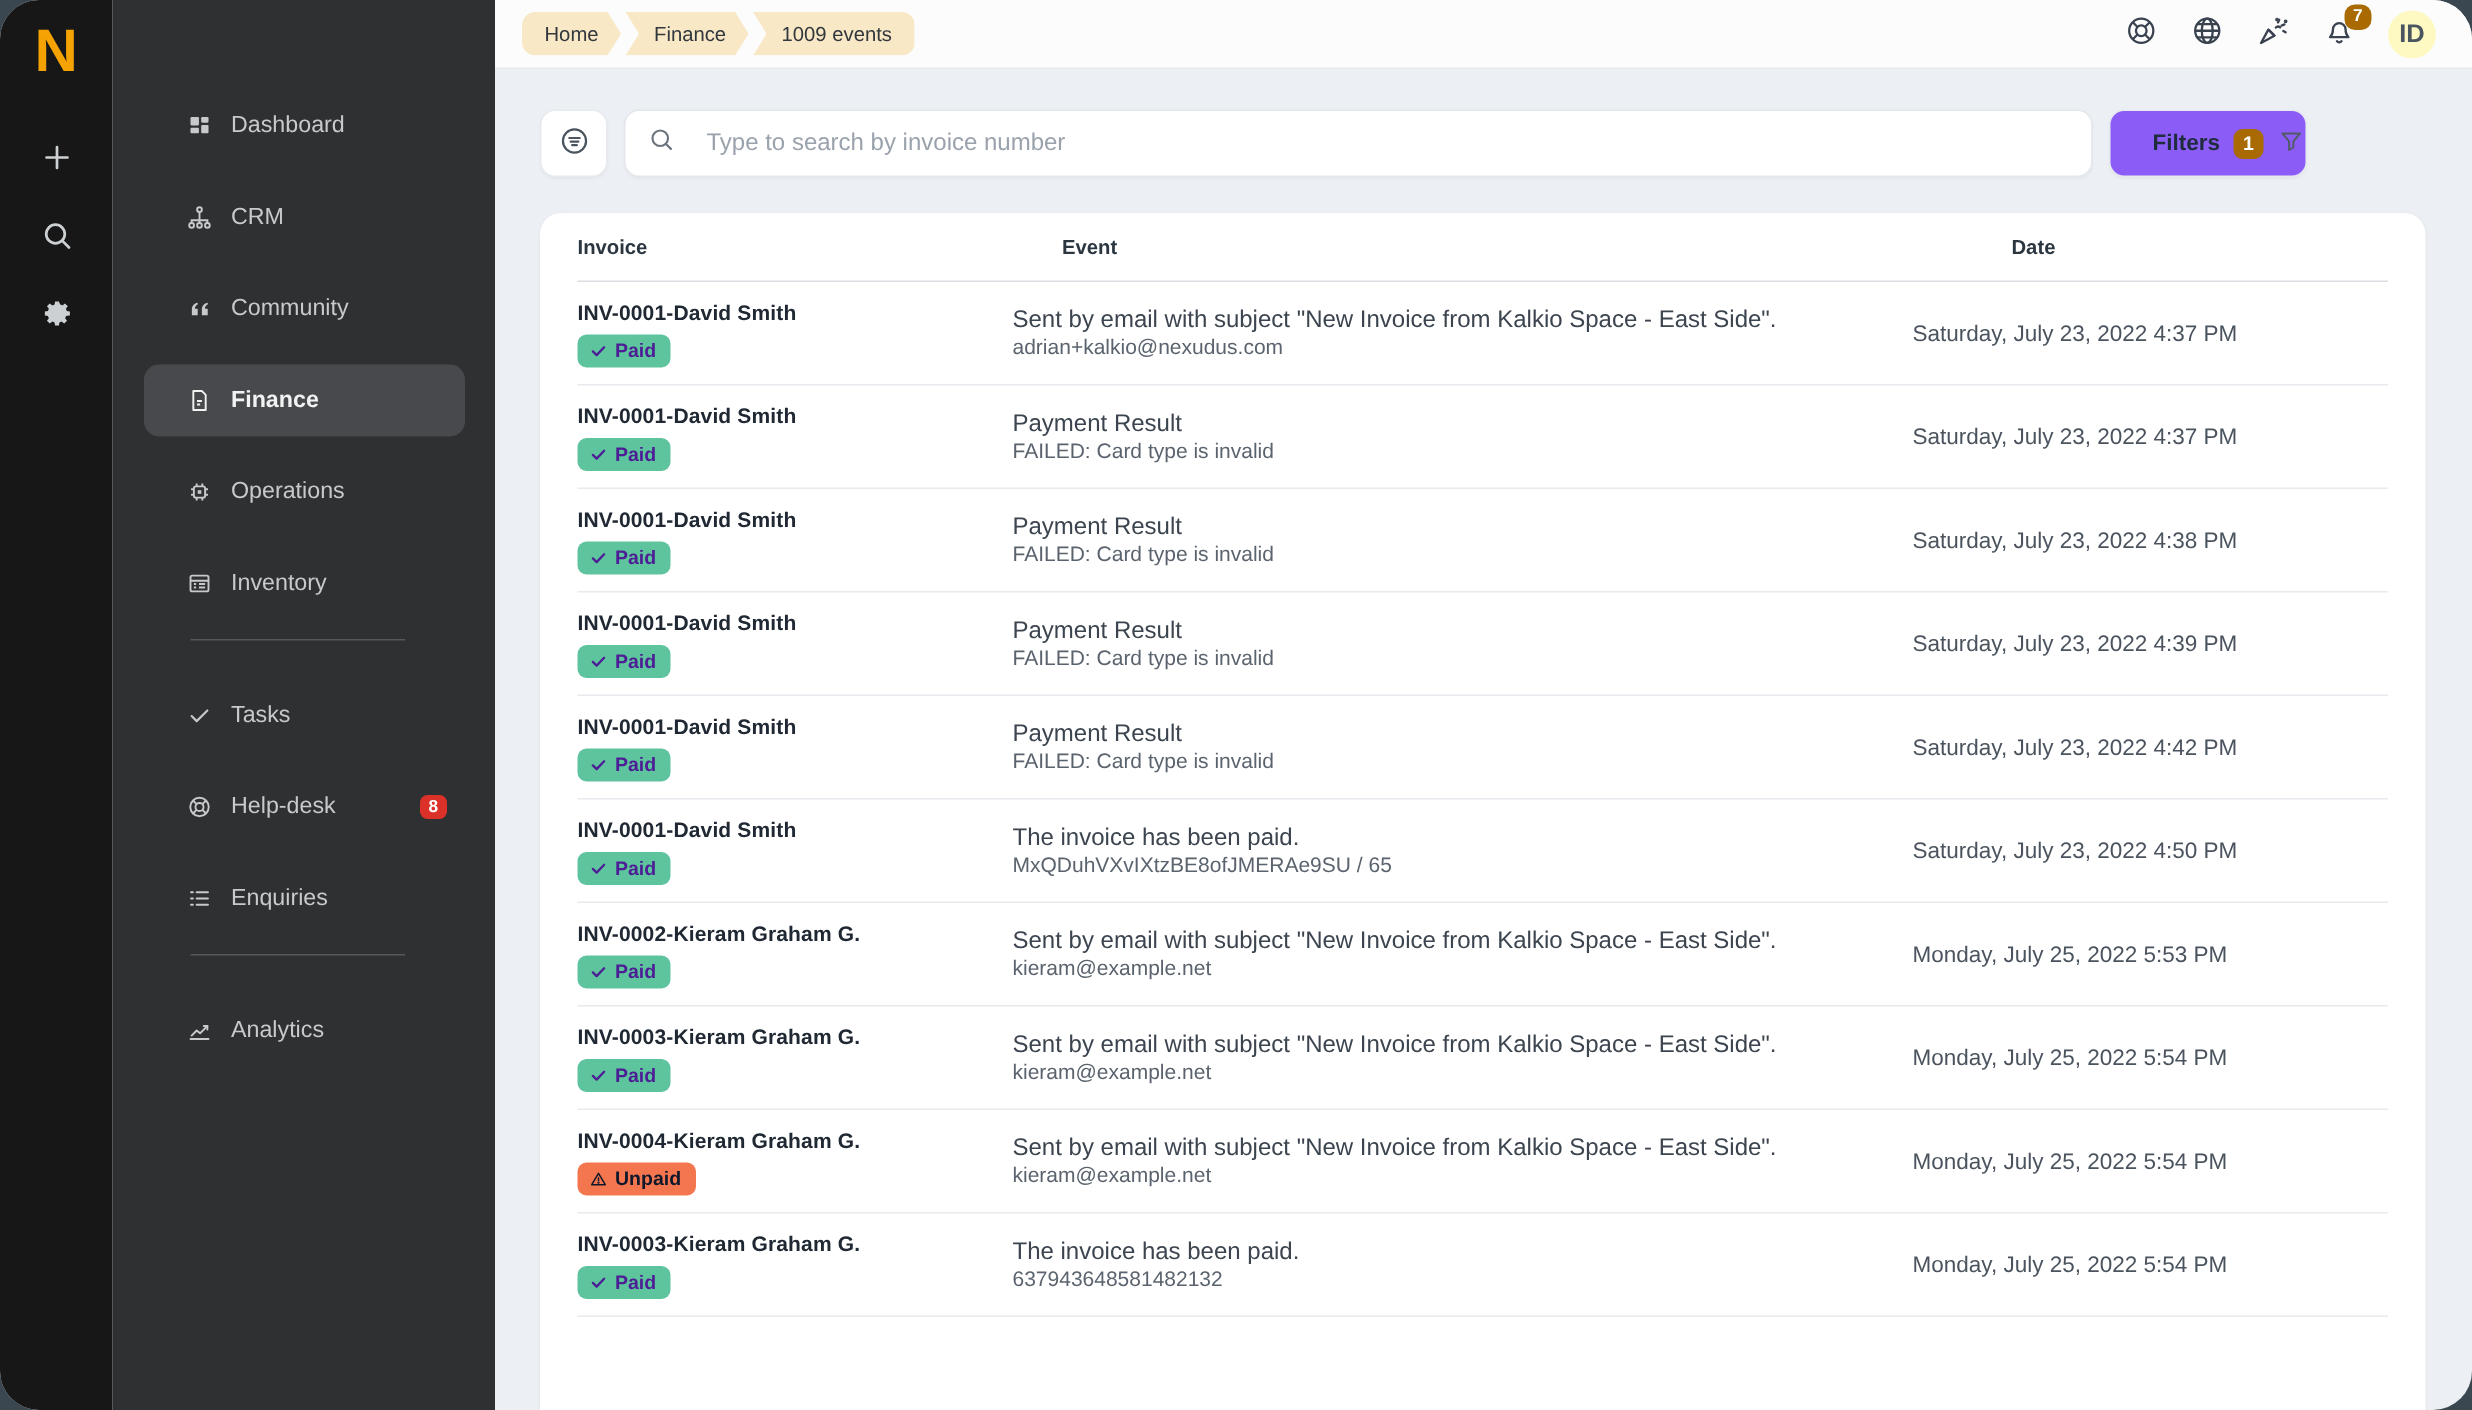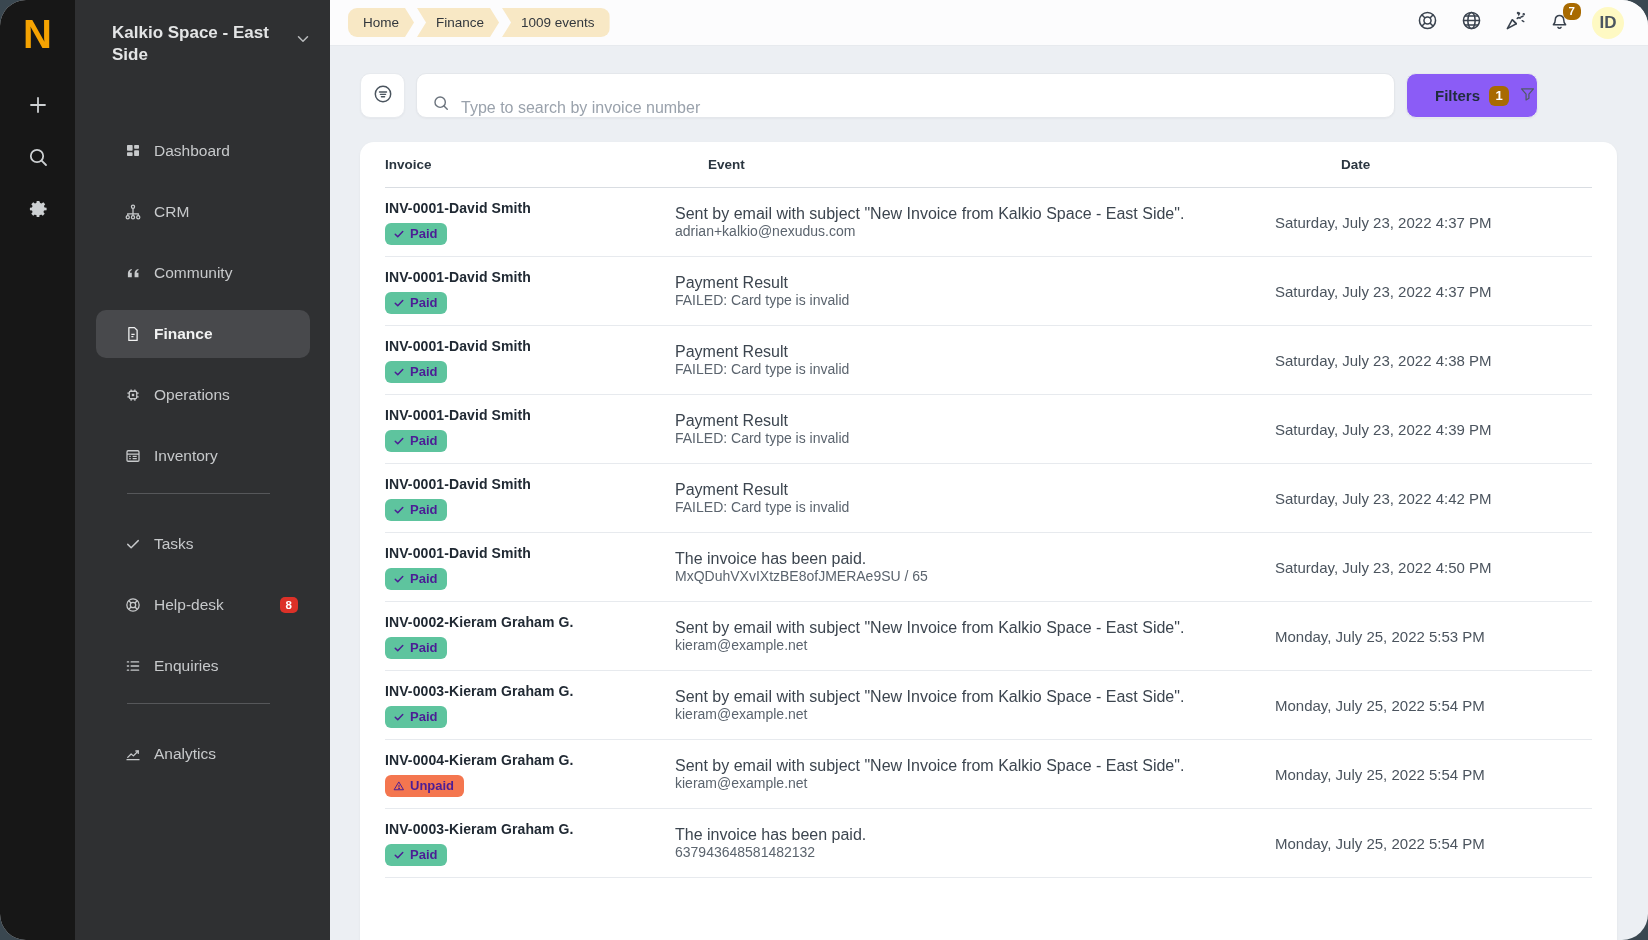--- a/index.html
+++ b/index.html
@@ -40,38 +40,38 @@
   .top-actions { margin-left:auto; display:flex; align-items:center; gap:21px; color:#39424E; }
   .top-ico { width:23px; height:23px; display:flex; align-items:center; justify-content:center; cursor:pointer; position:relative; }
   .top-ico svg { width:23px; height:23px; }
   .bell-badge { position:absolute; top:-8px; right:-10px; background:#A86A01; color:#fff; font-size:11.5px; font-weight:700; border-radius:7px; padding:1.5px 6px; line-height:1.2; }
   .avatar { width:32px; height:32px; border-radius:50%; background:#fef9c3; color:#4B5560; font-size:17px; font-weight:700; display:flex; align-items:center; justify-content:center; cursor:pointer; }
 
   
   .toolbar { display:flex; align-items:stretch; gap:11px; margin:27px 110px 0 30px; height:45px; flex:none; }
   .tool-btn { width:45px; flex:none; background:#fff; border:1px solid #E7EAEE; border-radius:10px; display:flex; align-items:center; justify-content:center; color:#4A545E; cursor:pointer; box-shadow:0 1px 2px rgba(20,30,40,.04); }
   .tool-btn svg { width:22px; height:22px; }
-  .searchbox { flex:1; background:#fff; border:1px solid #E4E7EB; border-radius:10px; display:flex; align-items:flex-end; padding:0 14px; gap:10px; box-shadow:0 1px 2px rgba(20,30,40,.04); }
+  .searchbox { flex:1; background:#fff; border:1px solid #E4E7EB; border-radius:10px; display:flex; align-items:center; padding:0 14px; gap:20px; box-shadow:0 1px 2px rgba(20,30,40,.04); }
   .searchbox svg { width:20px; height:20px; color:#6B737D; flex:none; }
   .searchbox input { border:none; outline:none; flex:1; font-size:16px; color:#333B44; font-family:inherit; background:transparent; }
   .searchbox input::placeholder { color:#9AA2AC; }
   .filters-btn { width:132px; flex:none; background:#8b5cf6; border:1px solid #E7EAEE; border-radius:10px; display:flex; align-items:center; justify-content:flex-end; gap:9px; cursor:pointer; box-shadow:0 1px 2px rgba(20,30,40,.04); }
   .filters-label { font-size:15px; font-weight:700; color:#1F2C3D; }
   .filters-count { background:#A86A01; color:#fff; font-size:13px; font-weight:700; border-radius:6px; min-width:20px; height:20px; display:flex; align-items:center; justify-content:center; padding:0 4px; }
   .filters-btn svg { width:19px; height:19px; color:#515B65; }
 
   
   .card { background:#fff; border-radius:14px 14px 0 0; margin:24px 31px 0 30px; flex:1; padding:0 25px; box-shadow:0 1px 3px rgba(20,30,40,.05); overflow:hidden; }
   .trow { display:grid; grid-template-columns:290px 600px 1fr; align-items:center; }
   .thead { height:46px; border-bottom:1px solid #D9DDE2; font-size:13.5px; font-weight:700; color:#2B3640;gap:33px; }
   .row { min-height:69px; border-bottom:1px solid #E7EAEE; padding:11px 0; }
   .row-title { font-size:14px; font-weight:700; color:#20293384; color:#202933; letter-spacing:.1px; }
   .badge { display:inline-flex; align-items:center; gap:5px; margin-top:7px; border-radius:6px; padding:3.5px 10px 3.5px 8px; font-size:13px; font-weight:700; width:max-content; }
   .badge.paid { background:#5EC49E; color:#4c1d95; }
-  .badge.unpaid { background:#F4764F; color:#4c1d95; }
+  .badge.unpaid { background:#F4764F; color:#0f172a; }
   .badge svg { width:12px; height:12px; }
   .event-main { font-size:16px; color:#3C454F; }
   .event-sub { font-size:14px; color:#5B646E; margin-top:0; }
   .row-date { font-size:15px; color:#4B545E; }
 </style>
 </head>
 <body>
 
 <div class="window">
 
@@ -89,26 +89,20 @@
           </svg></span>
     </button>
     <button class="rail-btn">
       <span><svg viewBox="0 0 24 24" fill="currentColor" width="24" height="24">
             <path d="M12 8.2a3.8 3.8 0 100 7.6 3.8 3.8 0 000-7.6zm8.6 5.1v-2.6l-2.1-.3a6.7 6.7 0 00-.6-1.5l1.3-1.7-1.9-1.9-1.7 1.3c-.5-.3-1-.5-1.5-.6L13.3 4h-2.6l-.3 2a6.7 6.7 0 00-1.5.6L7.2 5.3 5.3 7.2l1.3 1.7c-.3.5-.5 1-.6 1.5l-2.1.3v2.6l2.1.3c.1.5.3 1 .6 1.5l-1.3 1.7 1.9 1.9 1.7-1.3c.5.3 1 .5 1.5.6l.3 2h2.6l.3-2c.5-.1 1-.3 1.5-.6l1.7 1.3 1.9-1.9-1.3-1.7c.3-.5.5-1 .6-1.5l2.1-.3z"></path>
           </svg></span>
     </button>
   </div>
 
   <div class="sidebar">
-    <div class="ws-head">
-      <div class="ws-title">Kalkio Space - East Side</div>
-      <span class="ws-chevron"><svg viewBox="0 0 24 24" fill="none" stroke="currentColor" stroke-width="2" stroke-linecap="round" stroke-linejoin="round">
-            <path d="M6 9l6 6 6-6"></path>
-          </svg></span>
-    </div>
     <nav class="nav">
       <div class="nav-item">
         <span class="nav-ico">
             <svg viewBox="0 0 24 24" fill="currentColor">
               <rect x="4" y="4" width="7.5" height="7.5" rx="1"></rect>
               <rect x="13.5" y="4" width="6.5" height="5" rx="1"></rect>
               <rect x="4" y="13.5" width="7.5" height="5" rx="1"></rect>
               <rect x="13.5" y="11" width="6.5" height="7.5" rx="1"></rect>
             </svg>
           </span>

